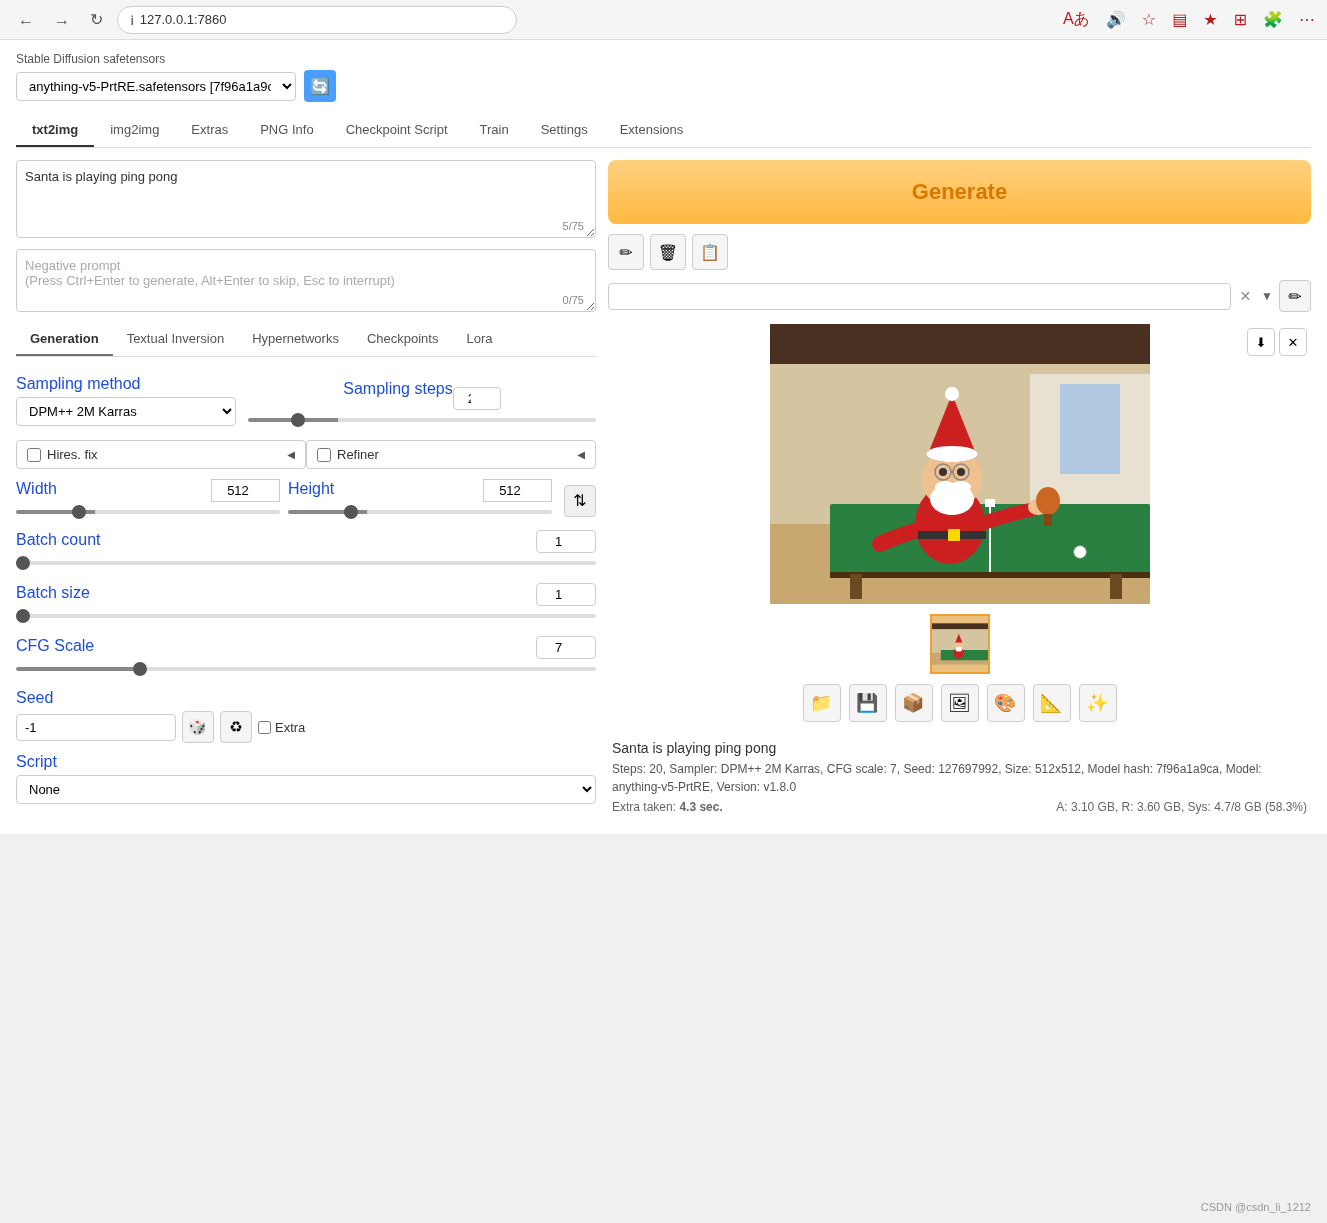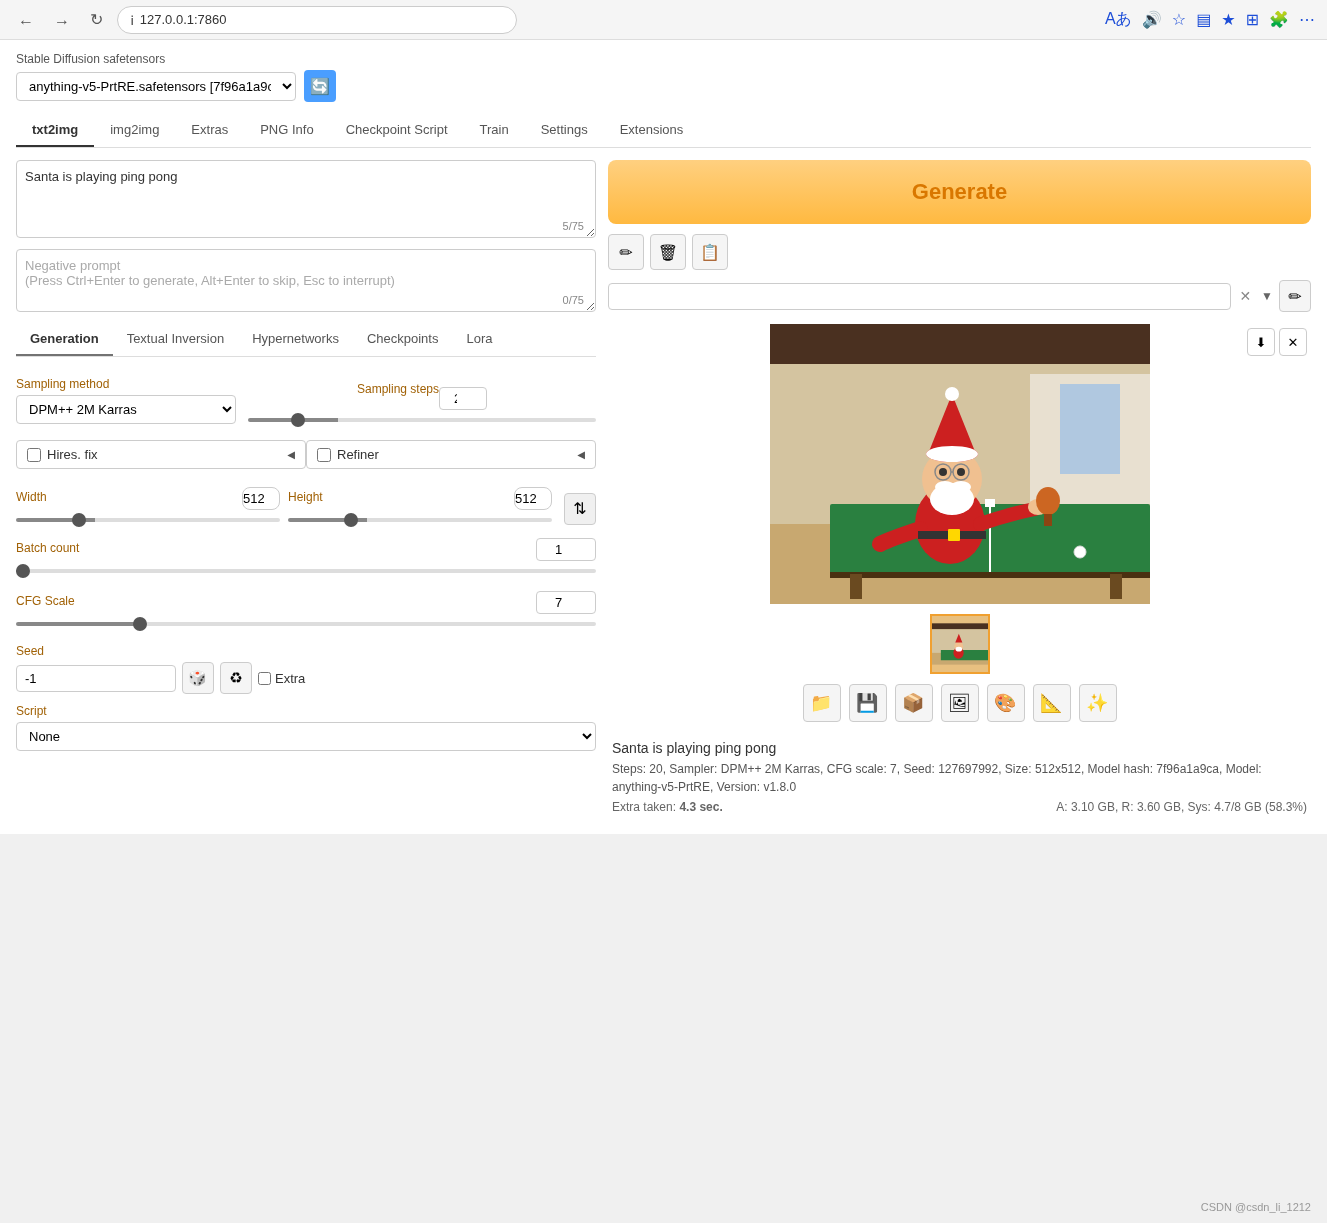--- a/index.html
+++ b/index.html
@@ -5,21 +5,21 @@
     * { box-sizing: border-box; margin: 0; padding: 0; }
     body { font-family: Arial, sans-serif; font-size: 13px; background: #f0f0f0; color: #333; width: 1327px; min-height: 1223px; }
     
     
     .browser-bar {
       display: flex; align-items: center; background: #f5f5f5; padding: 8px 12px; gap: 8px;
       border-bottom: 1px solid #ddd; height: 40px;
     }
     .browser-nav-btn { background: none; border: none; cursor: pointer; color: #555; font-size: 16px; padding: 2px 6px; }
     .browser-url-bar { flex: 1; background: white; border: 1px solid #ccc; border-radius: 16px; padding: 4px 12px; font-size: 13px; display: flex; align-items: center; gap: 6px; max-width: 400px; }
-    .browser-icons { margin-left: auto; display: flex; gap: 10px; align-items: center; color: #1d4ed8; }
+    .browser-icons { margin-left: auto; display: flex; gap: 16px; align-items: center; color: #b91c1c; }
     .browser-icon { font-size: 16px; cursor: pointer; }
     
     
     .main-content { background: white; padding: 12px 16px; }
     
     
     .checkpoint-label { font-size: 12px; color: #555; margin-bottom: 4px; }
     .checkpoint-row { display: flex; align-items: center; gap: 8px; margin-bottom: 12px; }
     .checkpoint-select { width: 280px; padding: 5px 8px; border: 1px solid #ccc; border-radius: 4px; font-size: 13px; background: white; }
     .refresh-btn { width: 32px; height: 32px; background: #4a9eff; border: none; border-radius: 4px; cursor: pointer; color: white; font-size: 16px; display: flex; align-items: center; justify-content: center; }
@@ -54,31 +54,31 @@
     .style-dropdown-btn { background: none; border: none; cursor: pointer; color: #666; font-size: 12px; padding: 0 2px; }
     .style-edit-btn { width: 32px; height: 32px; background: #f5f5f5; border: 1px solid #ccc; border-radius: 4px; cursor: pointer; font-size: 16px; display: flex; align-items: center; justify-content: center; }
     
     
     .sub-tabs { display: flex; border-bottom: 1px solid #ddd; margin-bottom: 14px; }
     .sub-tab { padding: 8px 14px; cursor: pointer; font-size: 13px; color: #555; border-bottom: 2px solid transparent; }
     .sub-tab.active { color: #333; border-bottom: 2px solid #737373; font-weight: bold; }
     
     
     .control-row { display: flex; align-items: center; gap: 12px; margin-bottom: 10px; }
-    .control-label { font-size: 12px; color: #a16207; margin-bottom: 4px; }
+    .control-label { font-size: 16px; color: #1d4ed8; margin-bottom: 4px; }
     .sampling-method-select { width: 220px; padding: 5px 8px; border: 1px solid #ccc; border-radius: 4px; font-size: 13px; background: white; }
     .steps-section { flex: 1; }
     .steps-input { width: 48px; padding: 3px 14px; border: 1px solid #ccc; border-radius: 4px; font-size: 13px; text-align: center; float: right; margin-top: 16px; }
     
     
-    .checkbox-row { display: flex; margin-bottom: 18px; }
+    .checkbox-row { display: flex; margin-bottom: 10px; }
     .checkbox-item { display: flex; align-items: center; gap: 6px; padding: 6px 10px; border: 1px solid #ccc; border-radius: 4px; flex: 1; }
     .checkbox-item input[type=checkbox] { width: 14px; height: 14px; }
     .triangle-btn { background: none; border: none; cursor: pointer; color: #555; font-size: 10px; margin-left: auto; }
-    .dim-input { width: 38px; padding: 3px 0; border: 1px solid #ccc; border-radius: 8px; font-size: 13px; text-align: center; }
+    .dim-input { width: 69px; padding: 3px 0; border: 1px solid #ccc; border-radius: 0; font-size: 13px; text-align: center; }
     
     
     .number-control { margin-bottom: 10px; }
     .number-input { width: 60px; padding: 3px 6px; border: 1px solid #ccc; border-radius: 4px; font-size: 13px; text-align: center; }
     
     
     .seed-section { margin-bottom: 10px; }
     .seed-row { display: flex; align-items: center; gap: 6px; }
     .seed-input { width: 160px; padding: 5px 8px; border: 1px solid #ccc; border-radius: 4px; font-size: 13px; }
     .seed-btn { width: 32px; height: 32px; background: #f5f5f5; border: 1px solid #ccc; border-radius: 4px; cursor: pointer; font-size: 15px; display: flex; align-items: center; justify-content: center; }
@@ -245,20 +245,29 @@
       <div class="number-control">
         <div style="display:flex; justify-content:space-between; align-items:center;">
           <div class="control-label">Batch count</div>
           <input type="number" class="number-input" value="1" style="">
         </div>
         <div class="custom-slider" style="--fill: 2%">
           <input type="range" min="1" max="100" value="1" style="width: 100%;">
         </div>
       </div>
 
+      <div class="number-control">
+        <div style="display:flex; justify-content:space-between; align-items:center;">
+          <div class="control-label">Batch size</div>
+          <input type="number" class="number-input" value="1" style="">
+        </div>
+        <div class="custom-slider" style="--fill: 2%">
+          <input type="range" min="1" max="8" value="1" style="width: 100%;">
+        </div>
+      </div>
 
       <div class="number-control">
         <div style="display:flex; justify-content:space-between; align-items:center;">
           <div class="control-label">CFG Scale</div>
           <input type="number" class="number-input" value="7" style="">
         </div>
         <div class="custom-slider" style="--fill: 22%">
           <input type="range" min="1" max="30" value="7" style="width: 100%;">
         </div>
       </div>

